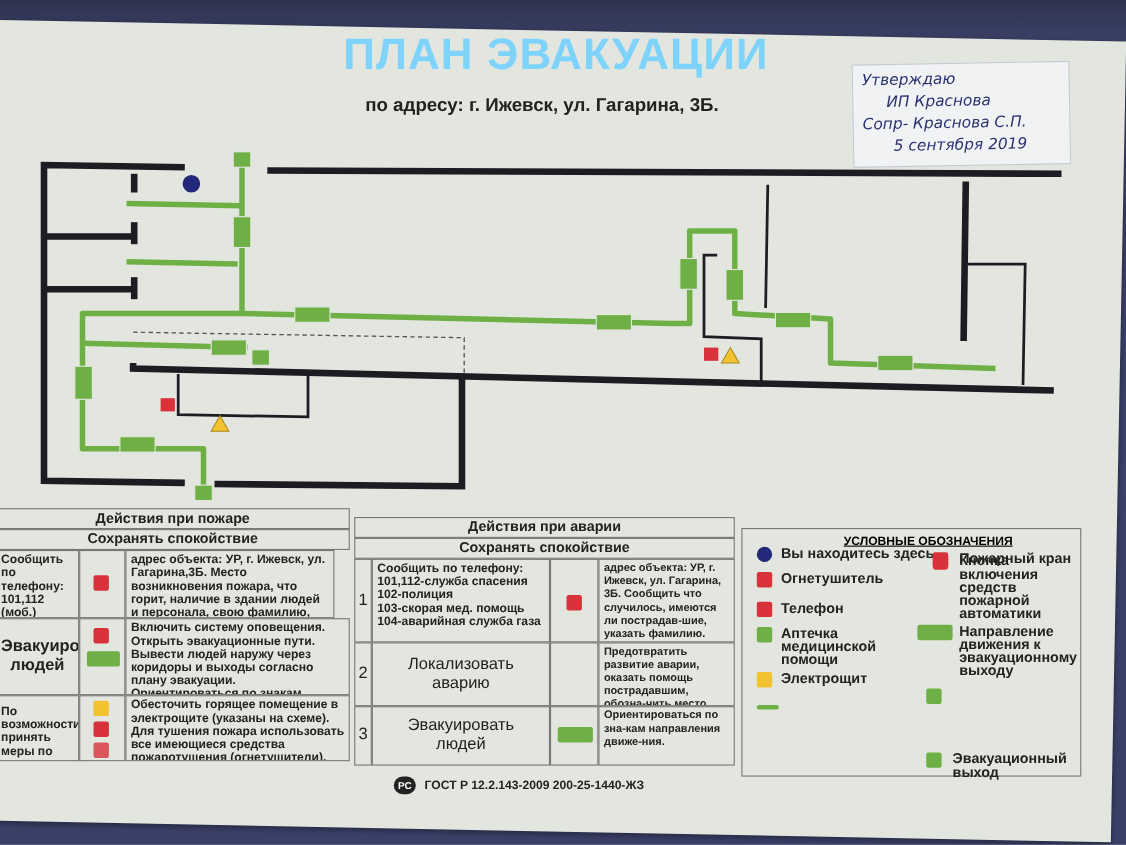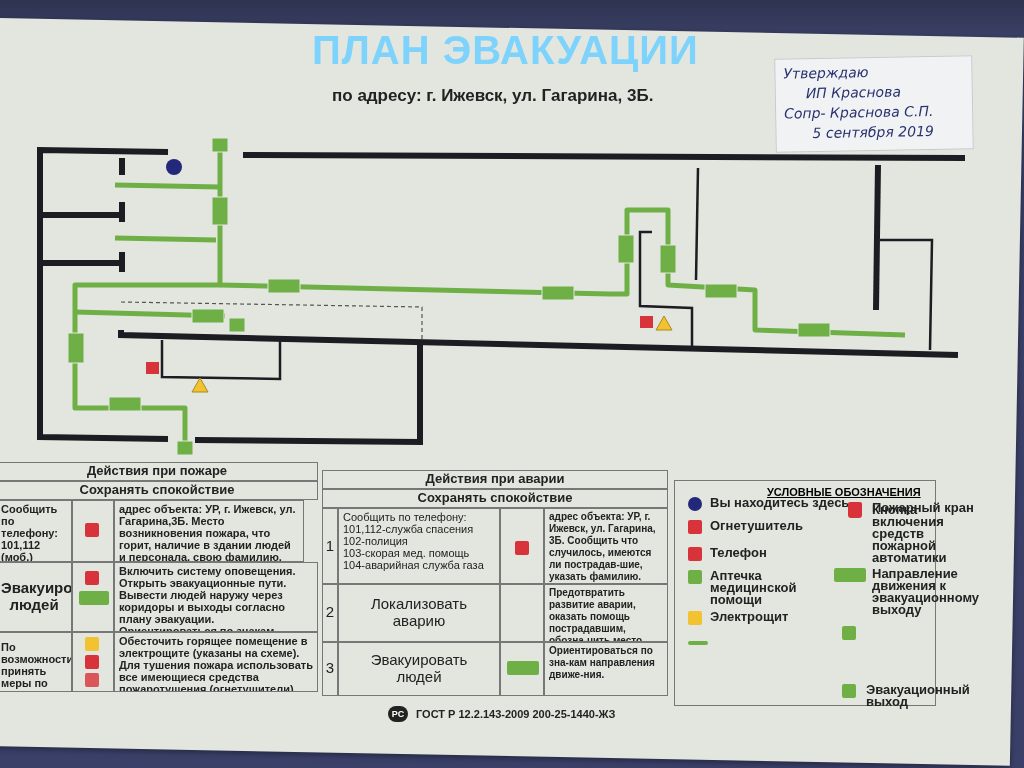--- a/index.html
+++ b/index.html
@@ -15,21 +15,21 @@
   .cell{position:absolute;border:1px solid #777;box-sizing:border-box;overflow:hidden;padding:2px 4px;}
   .hdr{font-weight:bold;font-size:13px;text-align:center;}
   .big{font-size:15px;text-align:center;line-height:17px;}
   .ico{display:inline-block;width:14px;height:14px;border-radius:2px;}
   .red{background:#d8323a;}
   .green{background:#6fb046;}
   .legend-title{font-weight:bold;font-size:11px;text-decoration:underline;}
   .lg{position:absolute;font-size:13px;line-height:12px;font-weight:bold;color:#222;}
   .lg .ico{position:absolute;left:0;top:0;}
   .gost{position:absolute;left:358px;top:706px;font-size:11px;font-weight:bold;color:#222;display:flex;align-items:center;gap:8px;}
-  .rst{width:20px;height:16px;border-radius:8px;background:#222;color:#fff;font-size:9px;display:flex;align-items:center;justify-content:center;margin-left:30px;}
+  .rst{width:20px;height:16px;border-radius:8px;background:#222;color:#fff;font-size:9px;display:flex;align-items:center;justify-content:center;}
 </style>
 </head>
 <body>
 
 <div class="wall-top"></div>
 
 <div class="board"></div>
 
 <div class="title">ПЛАН ЭВАКУАЦИИ</div>
 <div class="subtitle">по адресу: г. Ижевск, ул. Гагарина, 3Б.</div>
@@ -109,40 +109,40 @@
     <span class="ico red" style="margin:2px 8px 0;opacity:.8"></span>
   </div>
   <div class="cell" style="left:114px;top:632px;width:204px;height:60px;font-weight:bold;">Обесточить горящее помещение в электрощите (указаны на схеме). Для тушения пожара использовать все имеющиеся средства пожаротушения (огнетушители).</div>
 </div>
 
 <div class="tbl">
   <div class="cell hdr" style="left:322px;top:470px;width:346px;height:19px;">Действия при аварии</div>
   <div class="cell hdr" style="left:322px;top:489px;width:346px;height:19px;">Сохранять спокойствие</div>
 
   <div class="cell big" style="left:322px;top:508px;width:16px;height:76px;padding:28px 0 0;">1</div>
-  <div class="cell" style="left:338px;top:508px;width:162px;height:76px;font-weight:normal;white-space:pre-line;">Сообщить по телефону:
+  <div class="cell" style="left:338px;top:508px;width:162px;height:76px;font-weight:bold;white-space:pre-line;">Сообщить по телефону:
 101,112-служба спасения
 102-полиция
 103-скорая мед. помощь
 104-аварийная служба газа</div>
   <div class="cell" style="left:500px;top:508px;width:44px;height:76px;"><span class="ico red" style="margin:30px 10px;"></span></div>
   <div class="cell" style="left:544px;top:508px;width:124px;height:76px;font-weight:bold;font-size:10px;">адрес объекта: УР, г. Ижевск, ул. Гагарина, 3Б. Сообщить что случилось, имеются ли пострадав-шие, указать фамилию.</div>
 
   <div class="cell big" style="left:322px;top:584px;width:16px;height:58px;padding:18px 0 0;">2</div>
   <div class="cell big" style="left:338px;top:584px;width:162px;height:58px;padding:10px 20px 0;">Локализовать аварию</div>
   <div class="cell" style="left:500px;top:584px;width:44px;height:58px;"></div>
   <div class="cell" style="left:544px;top:584px;width:124px;height:58px;font-weight:bold;font-size:10px;">Предотвратить развитие аварии, оказать помощь пострадавшим, обозна-чить место аварии.</div>
 
   <div class="cell big" style="left:322px;top:642px;width:16px;height:54px;padding:16px 0 0;">3</div>
   <div class="cell big" style="left:338px;top:642px;width:162px;height:54px;padding:8px 20px 0;">Эвакуировать людей</div>
   <div class="cell" style="left:500px;top:642px;width:44px;height:54px;"><span class="ico green" style="width:32px;margin:16px 2px;"></span></div>
   <div class="cell" style="left:544px;top:642px;width:124px;height:54px;font-weight:bold;font-size:10px;">Ориентироваться по зна-кам направления движе-ния.</div>
 </div>
 
-<div class="cell" style="left:674px;top:480px;width:262px;height:226px;">
+<div class="cell" style="left:674px;top:480px;width:309px;height:226px;">
   <div class="legend-title" style="position:absolute;left:92px;top:5px;">УСЛОВНЫЕ ОБОЗНАЧЕНИЯ</div>
 </div>
 
 <div class="lg" style="left:688px;top:497px;width:150px;padding-left:22px;"><span class="ico" style="background:#23287a;border-radius:50%;"></span><span>Вы находитесь здесь</span></div>
 <div class="lg" style="left:688px;top:520px;width:150px;padding-left:22px;"><span class="ico red"></span><span>Огнетушитель</span></div>
 <div class="lg" style="left:688px;top:547px;width:150px;padding-left:22px;"><span class="ico red"></span><span>Телефон</span></div>
 <div class="lg" style="left:688px;top:570px;width:90px;padding-left:22px;"><span class="ico green"></span><span>Аптечка медицинской помощи</span></div>
 <div class="lg" style="left:688px;top:611px;width:150px;padding-left:22px;"><span class="ico" style="background:#f2c230;"></span><span>Электрощит</span></div>
 <div class="lg" style="left:688px;top:636px;width:96px;padding-left:28px;"><span class="ico green" style="width:20px;height:4px;top:5px;"></span></div>
 

